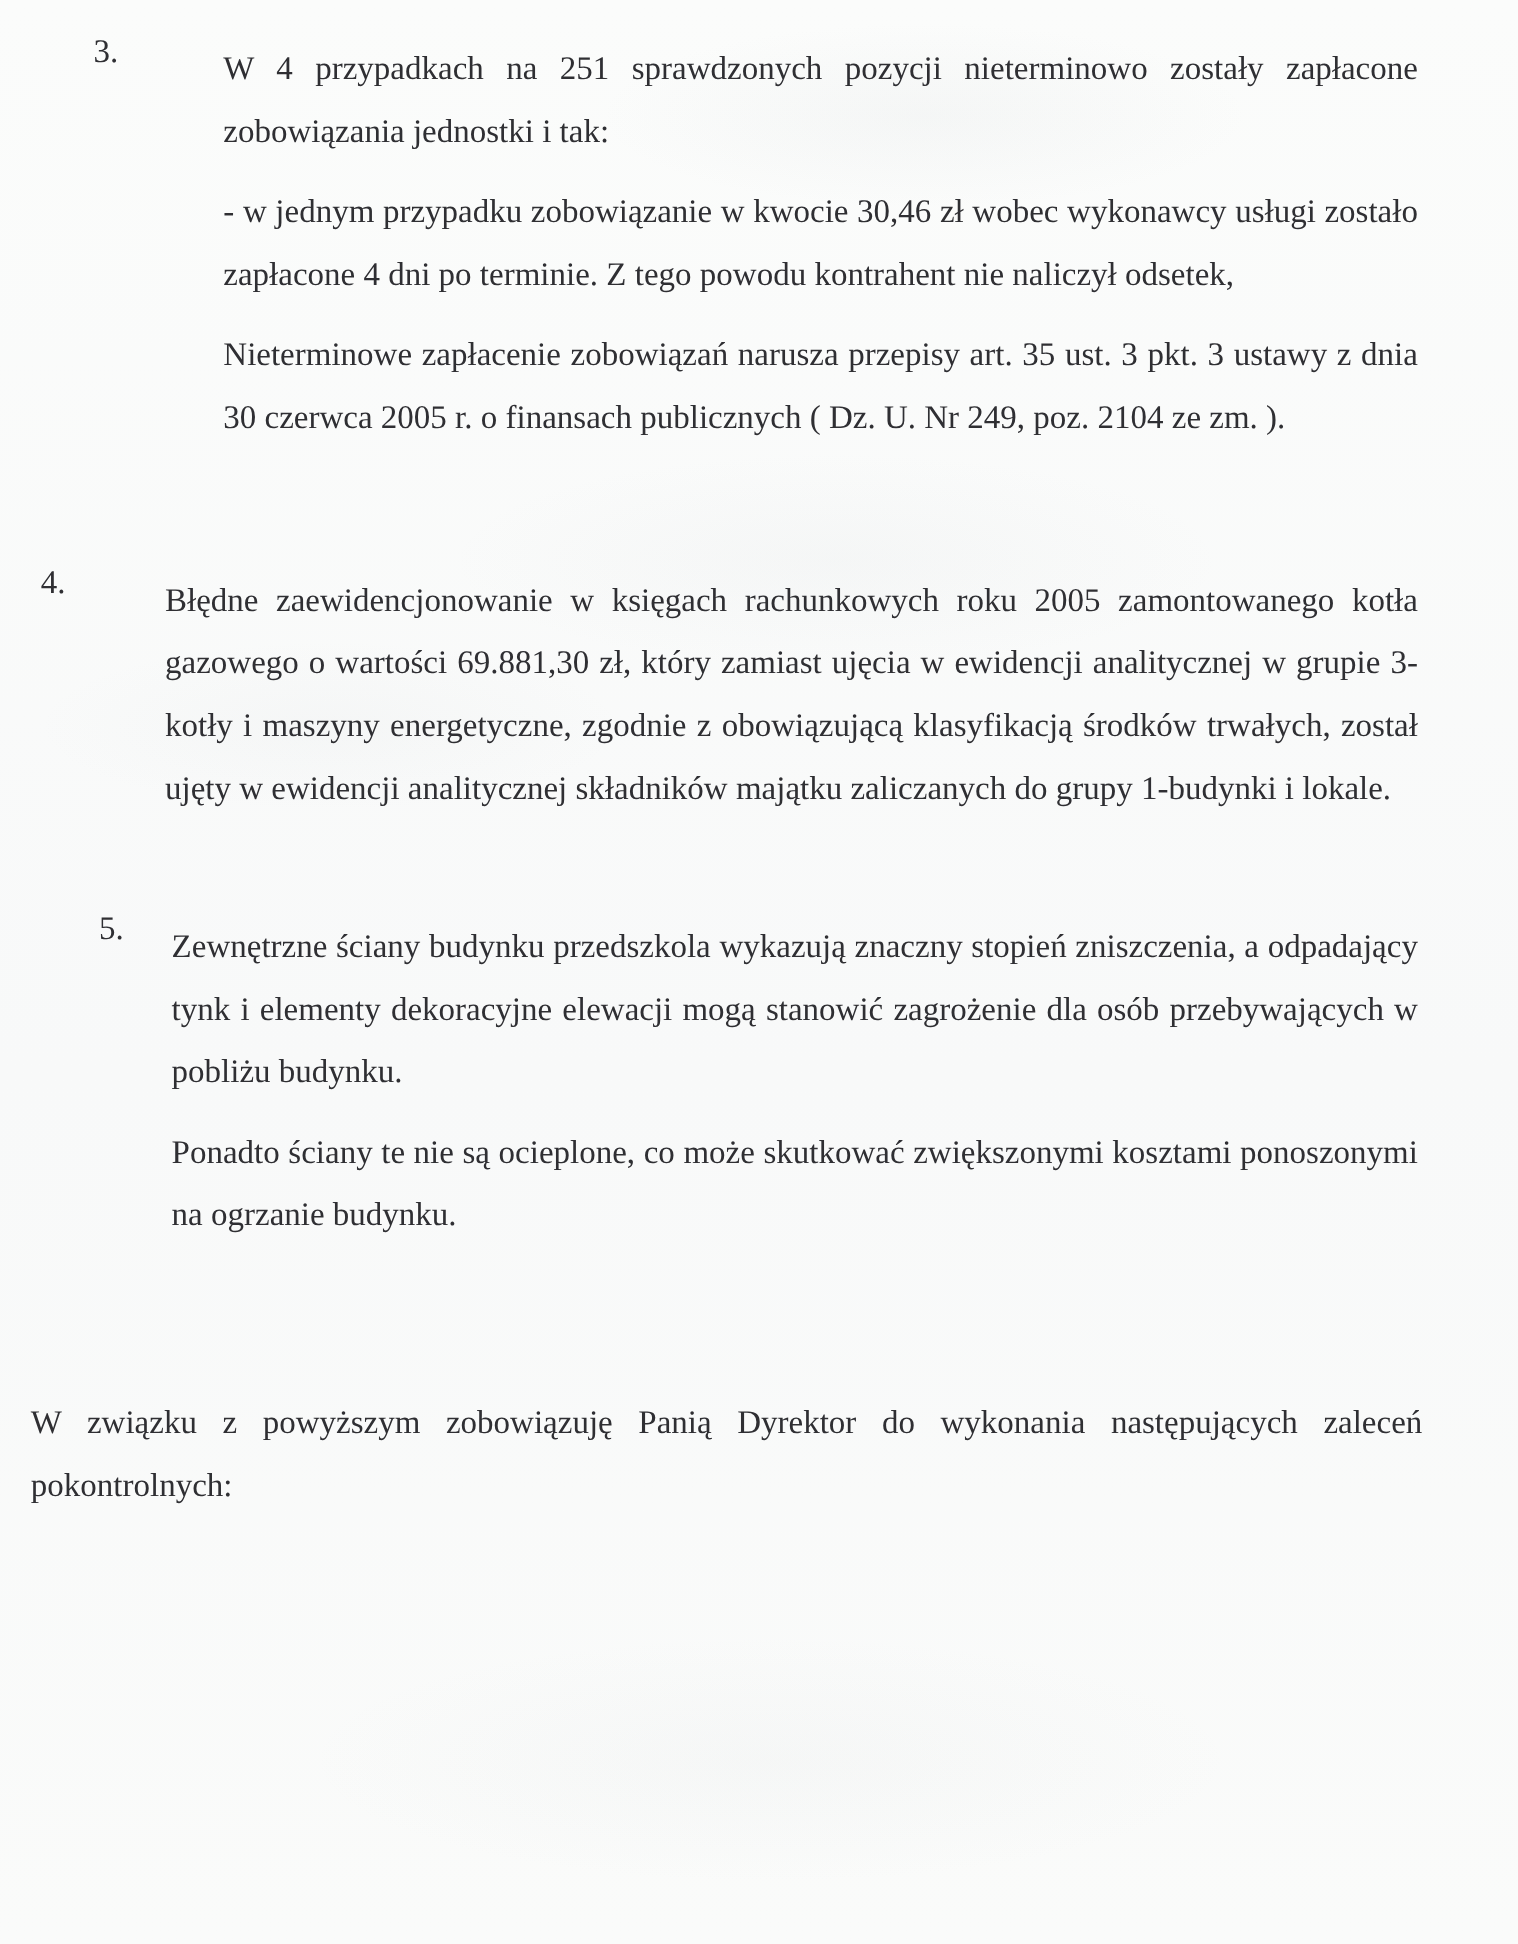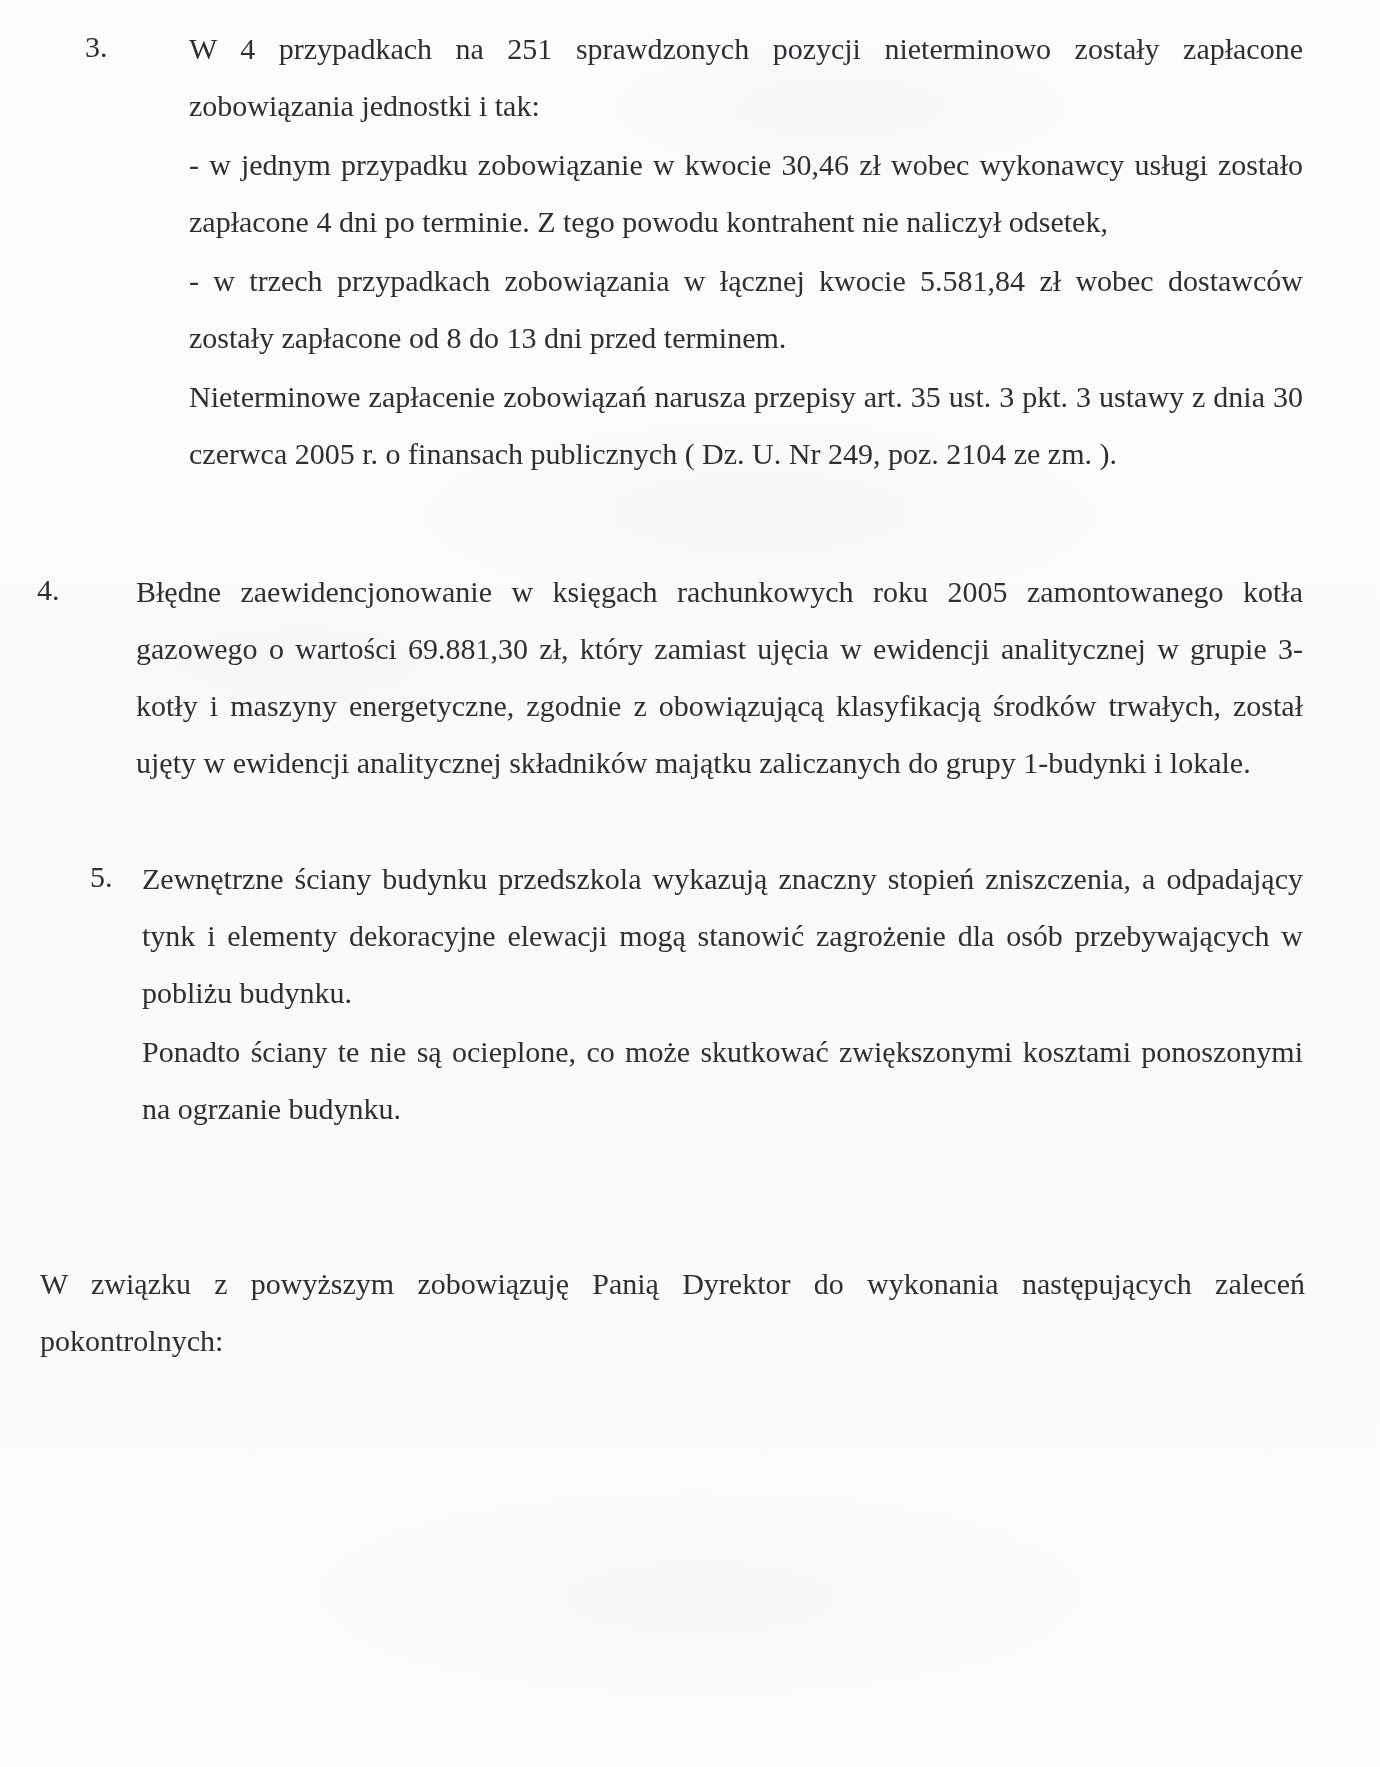--- a/index.html
+++ b/index.html
@@ -25,21 +25,21 @@
       radial-gradient(ellipse 600px 160px at 700px 1600px, rgba(190,196,200,0.07), rgba(190,196,200,0) 70%),
       linear-gradient(180deg, #fbfcfb 0%, #f8f9f9 55%, #fafbfa 100%);
   }
   .doc {
     position: relative;
     padding-top: 18px;
     font-size: 30px;
     line-height: 57px;
   }
   p {
-    margin: 2px;
+    margin: 16px;
     text-align: justify;
   }
   .item {
     display: flex;
     align-items: flex-start;
   }
   .item .num {
     flex: 0 0 auto;
     text-align: left;
   }
@@ -56,36 +56,35 @@
 
   .item-5 { margin-left: 90px; margin-top: 55px; }
   .item-5 .num { width: 50px; }
   .item-5 .body { width: 1165px; }
 
   .closing-1 {
     margin: 69px 0 0 40px;
     width: 1265px;
   }
   .closing-2 {
-    margin: 116px 0 0 40px;
+    margin: 116px 0 0 28px;
     width: 1265px;
   }
 </style>
 </head>
 <body>
 
 <div class="page">
   <div class="doc">
 
     <div class="item item-3">
       <div class="num">3.</div>
       <div class="body">
         <p>W 4 przypadkach na 251 sprawdzonych pozycji nieterminowo zostały zapłacone zobowiązania jednostki i tak:</p>
         <p>- w jednym przypadku zobowiązanie w kwocie 30,46 zł wobec wykonawcy usługi zostało zapłacone 4 dni po terminie. Z tego powodu kontrahent nie naliczył odsetek,</p>
-        <p>- w trzech przypadkach zobowiązania w łącznej kwocie 5.581,84 zł wobec dostawców zostały zapłacone od 8 do 13 dni przed terminem.</p>
         <p>Nieterminowe zapłacenie zobowiązań narusza przepisy art. 35 ust. 3 pkt. 3 ustawy z dnia 30 czerwca 2005 r. o finansach publicznych ( Dz. U. Nr 249, poz. 2104 ze zm. ).</p>
       </div>
     </div>
 
     <div class="item item-4">
       <div class="num">4.</div>
       <div class="body">
         <p>Błędne zaewidencjonowanie w księgach rachunkowych roku 2005 zamontowanego kotła gazowego o wartości 69.881,30 zł, który zamiast ujęcia w ewidencji analitycznej w grupie 3-kotły i maszyny energetyczne, zgodnie z obowiązującą klasyfikacją środków trwałych, został ujęty w ewidencji analitycznej składników majątku zaliczanych do grupy 1-budynki i lokale.</p>
       </div>
     </div>

